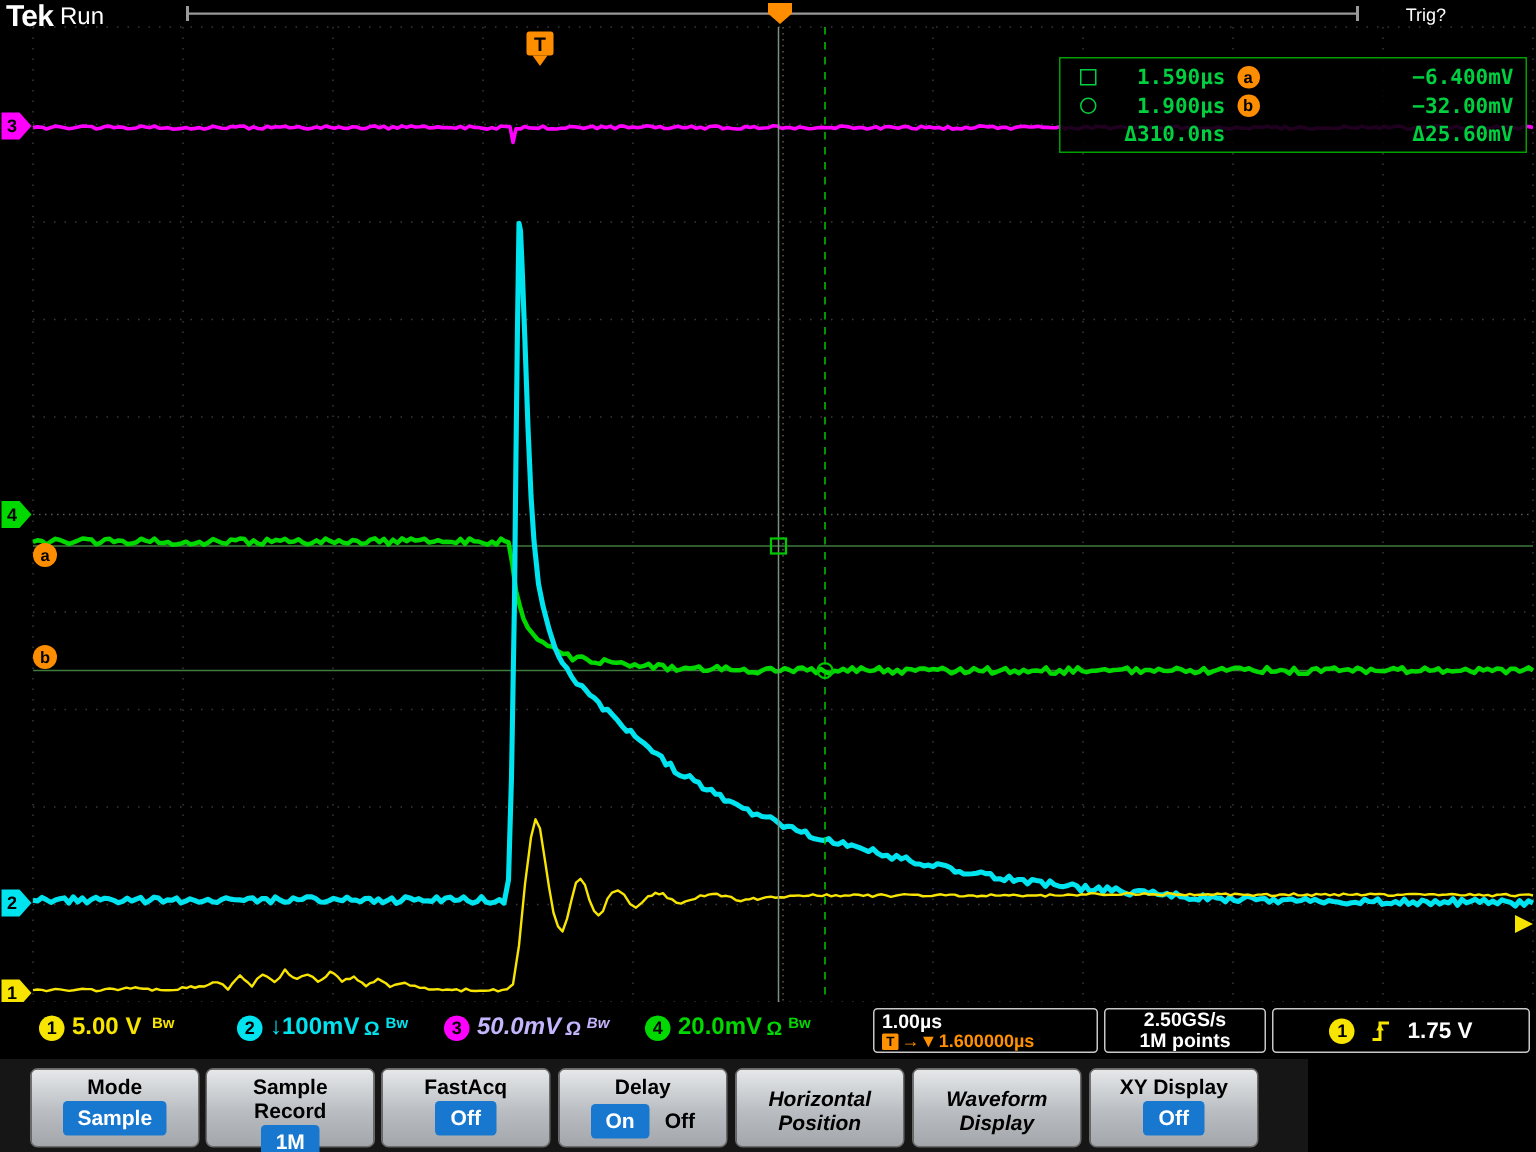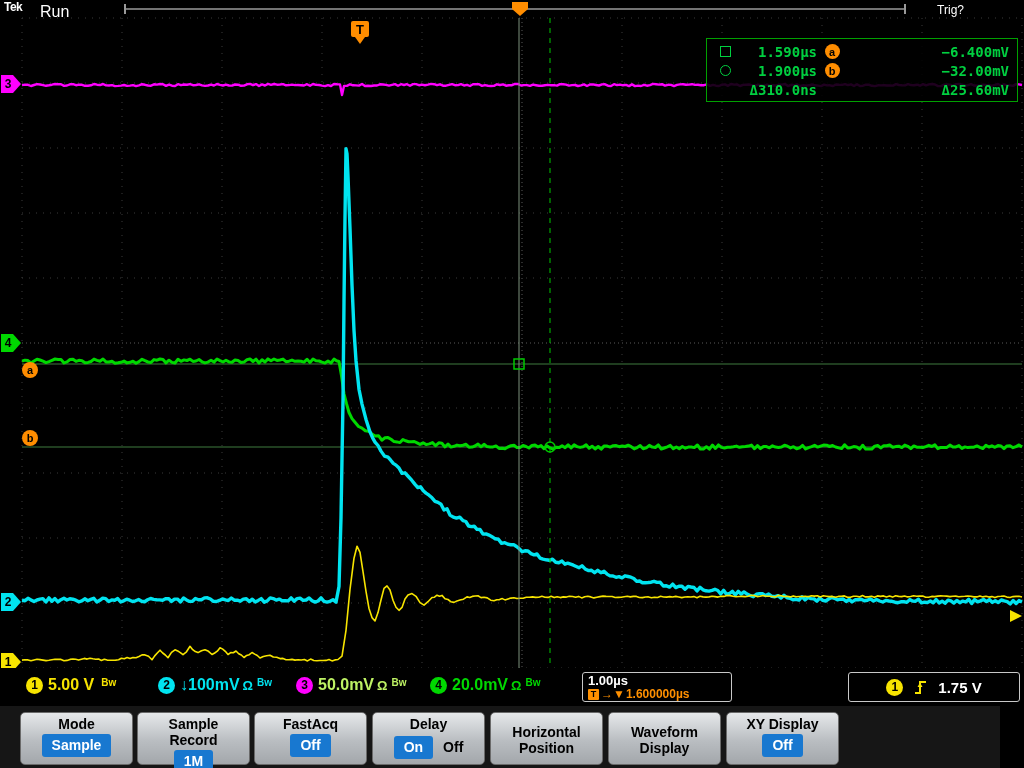--- a/index.html
+++ b/index.html
@@ -3,21 +3,21 @@
 <meta charset="utf-8">
 <style>
   html,body{margin:0;padding:0;background:#000;}
   #screen{position:relative;width:1024px;height:768px;background:#000;overflow:hidden;
           font-family:"Liberation Sans",sans-serif;}
   #scope{position:absolute;left:0;top:0;z-index:1;}
   .ov{position:absolute;z-index:2;}
 
   
   #topbar{left:0;top:0;width:1024px;height:18px;color:#fff;}
-  #logo{position:absolute;left:4px;top:0px;font-size:12px;font-weight:bold;letter-spacing:-0.5px;}
+  #logo{position:absolute;left:4px;top:0px;font-size:20px;font-weight:bold;letter-spacing:-0.5px;}
   #runstat{position:absolute;left:40px;top:3px;font-size:16px;}
   #trigstat{position:absolute;right:60px;top:3px;font-size:12px;}
 
   
   #cursorbox{left:706px;top:38px;width:312px;height:64px;background:rgba(0,0,0,0.88);
     border:1px solid #00a000;display:grid;grid-template-columns:20px 82px 30px 1fr;
     grid-auto-rows:19px;align-items:center;padding:3px 8px 2px 8px;box-sizing:border-box;
     font-family:"DejaVu Sans Mono",monospace;font-size:14px;font-weight:bold;color:#00d040;}
   .ctime,.cval{text-align:right;}
   .cicon{width:9px;height:9px;border:1.5px solid #00d040;display:inline-block;justify-self:center;}
@@ -27,43 +27,43 @@
     display:flex;align-items:center;justify-content:center;justify-self:center;}
 
   
   #readoutbar{left:0;top:668px;width:1024px;height:38px;background:#000;}
   .chread{position:absolute;top:8px;display:flex;align-items:center;gap:5px;
     font-size:16px;font-weight:bold;}
   .chbadge{width:17px;height:17px;border-radius:50%;color:#000;font-size:12px;font-weight:bold;
     display:flex;align-items:center;justify-content:center;flex:none;}
   .ohm{font-size:13px;margin-left:-2px;}
   .bw{font-size:10px;position:relative;top:-3px;margin-left:-1px;}
-  .c1{color:#f7e400;} .c2{color:#00e4f0;} .c3{color:#bef264;} .c4{color:#00d800;}
+  .c1{color:#f7e400;} .c2{color:#00e4f0;} .c3{color:#c4b5fd;font-style:italic;} .c4{color:#00d800;}
   .b1{background:#f7e400;} .b2{background:#00e4f0;} .b3{background:#ff00ff;} .b4{background:#00d800;}
 
   .robox{position:absolute;top:4px;border:1px solid #c8c8c8;border-radius:3px;
     box-sizing:border-box;color:#fff;background:#000;}
   #hbox{left:582px;width:150px;height:30px;padding:0 5px;}
   #hbox .hl1{font-size:13px;font-weight:bold;line-height:15px;color:#fff;}
   #hbox .hl2{font-size:12px;font-weight:bold;line-height:13px;color:#ff9000;display:flex;align-items:center;gap:1px;}
   .tbadge{display:inline-flex;width:11px;height:11px;background:#ff9000;color:#000;font-size:9px;
     font-weight:bold;align-items:center;justify-content:center;border-radius:1px;margin-right:1px;}
   #acqbox{left:736px;width:108px;height:30px;text-align:center;}
   #acqbox div{font-size:13px;font-weight:bold;line-height:14px;}
   #trgbox{left:848px;width:172px;height:30px;display:flex;align-items:center;justify-content:center;gap:10px;}
   #trgbox .lvl{font-size:15px;font-weight:bold;color:#fff;}
 
   
-  #menubar{left:0;top:706px;width:1000px;height:62px;background:#161616;}
+  #menubar{left:0;top:706px;width:872px;height:62px;background:#161616;}
   .mbtn{position:absolute;top:6px;width:113px;height:53px;box-sizing:border-box;
     background:linear-gradient(180deg,#e6e8ea 0%,#b9bdc1 55%,#a3a7ab 100%);
     border:1px solid #6a6a6a;border-radius:5px;color:#000;text-align:center;
     font-size:14px;font-weight:bold;padding-top:3px;}
   .mbtn .t{line-height:16px;}
-  .mbtn.mid{padding-top:11px;}
+  .mbtn.mid{padding-top:11px;font-style:italic;}
   .pill{display:inline-block;background:#1878d0;color:#fff;padding:2px 10px;border-radius:3px;
     font-size:14px;font-weight:bold;line-height:19px;margin-top:2px;}
   .duo{display:flex;align-items:center;justify-content:center;gap:10px;margin-top:2px;}
   .plain{font-size:14px;font-weight:bold;color:#000;}
 </style>
 </head>
 <body>
 
 <div id="screen">
 
@@ -171,20 +171,24 @@
 
     <div id="hbox" class="robox">
       <div class="hl1">1.00µs</div>
       <div class="hl2">
         <span class="tbadge">T</span>
         <span>→▼</span>
         <span>1.600000µs</span>
       </div>
     </div>
 
+    <div id="acqbox" class="robox">
+      <div>2.50GS/s</div>
+      <div>1M points</div>
+    </div>
 
     <div id="trgbox" class="robox">
       <span class="chbadge b1">1</span>
       <svg width="15" height="17">
         <path d="M2,14 H7 V3 H13" stroke="#f7e400" stroke-width="2" fill="none"></path>
         <polygon points="4.5,8 9.5,8 7,3.5" fill="#f7e400"></polygon>
       </svg>
       <span class="lvl">1.75 V</span>
     </div>
   </div>

